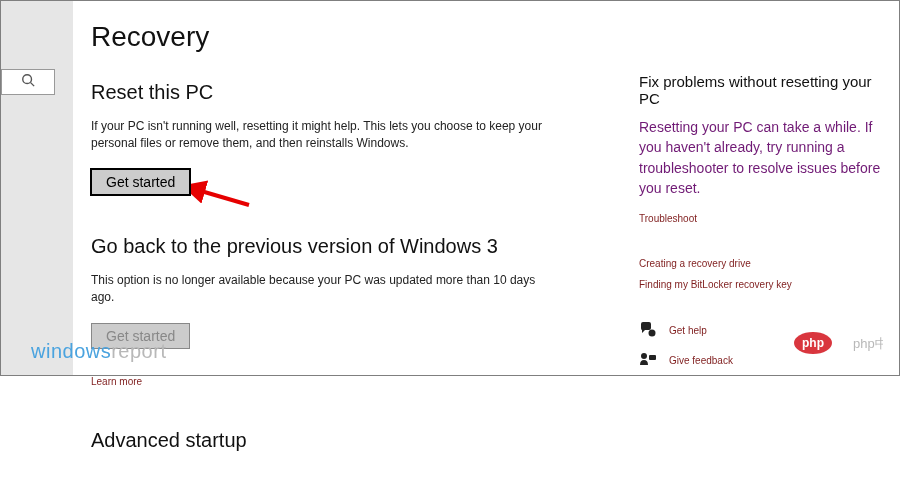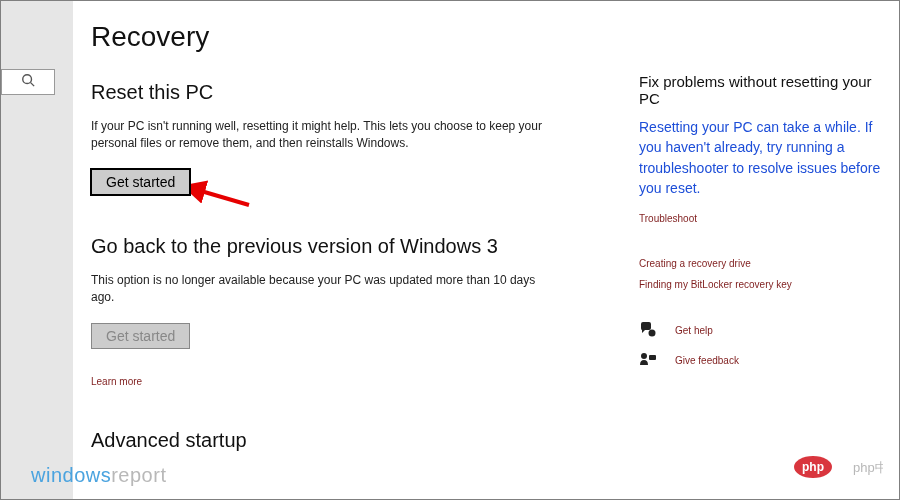--- a/index.html
+++ b/index.html
@@ -1,37 +1,37 @@
 <!DOCTYPE html>
 <html><head>
 <meta charset="utf-8">
 <style>
   * { box-sizing: border-box; margin: 0; padding: 0; }
   html, body { width: 900px; height: 500px; overflow: hidden; font-family: "Segoe UI", Arial, sans-serif; }
-  .frame { width: 900px; height: 500px; border: 1px solid #7f7f7f; background: #fff; display: flex; position: relative; }
+  .frame { width: 900px; height: 376px; border: 1px solid #7f7f7f; background: #fff; display: flex; position: relative; }
   .leftcol { width: 72px; background: #e6e6e6; flex-shrink: 0; position: relative; }
   .searchbox { position: absolute; top: 68px; left: 0; width: 54px; height: 26px; background: #fff; border: 1px solid #999; display: flex; align-items: center; justify-content: center; }
   .searchbox svg { width: 14px; height: 14px; stroke: #555; fill: none; stroke-width: 1.6; }
   .content { flex: 1; display: flex; padding: 20px 10px 0 18px; }
   .main { flex: 1; padding-right: 30px; }
   .side { width: 250px; flex-shrink: 0; margin-left: 24px; }
   h1 { font-size: 28px; font-weight: 400; color: #111; margin-bottom: 28px; }
   h2 { font-size: 20px; font-weight: 400; color: #111; margin-bottom: 14px; }
   h3 { font-size: 20px; font-weight: 400; color: #111; margin-bottom: 10px; }
   p.desc { font-size: 12px; color: #222; line-height: 1.45; max-width: 460px; margin-bottom: 16px; }
-  p.side-desc { font-size: 14px; color: #1d4ed8; line-height: 1.45; margin-bottom: 10px; }
+  p.side-desc { font-size: 14px; color: #701a75; line-height: 1.45; margin-bottom: 10px; }
   .btn { display: inline-block; background: #ccc; border: 1px solid #888; padding: 4px 14px; font-size: 14px; color: #000; cursor: pointer; }
   .btn.focused { outline: 2px solid #000; outline-offset: -1px; }
   .btn.disabled { color: #888; cursor: default; }
   .link { color: #7f1d1d; font-size: 10px; cursor: pointer; display: inline-block; }
   .section { margin-bottom: 40px; }
   .side-section { margin-bottom: 32px; }
   .side h3.small { font-size: 15px; font-weight: 400; color: #111; margin-bottom: 10px; }
   .side-links .link { display: block; margin-bottom: 10px; }
-  .icon-row { display: flex; align-items: center; gap: 18px; margin-bottom: 14px; }
+  .icon-row { display: flex; align-items: center; gap: 12px; margin-bottom: 14px; }
   .icon-row .glyph { width: 18px; display: flex; justify-content: center; }
   .arrow { position: absolute; top: 176px; left: 190px; pointer-events: none; }
   .watermark-wr { position: absolute; left: 30px; bottom: 12px; font-size: 20px; font-weight: 300; letter-spacing: 0.5px; color: #b8b8b8; pointer-events: none; }
   .watermark-wr .w { color: #4aa3df; font-weight: 400; }
   .watermark-php { position: absolute; right: 16px; bottom: 14px; pointer-events: none; }
 </style>
 </head>
 <body>
 
 <div class="frame">

